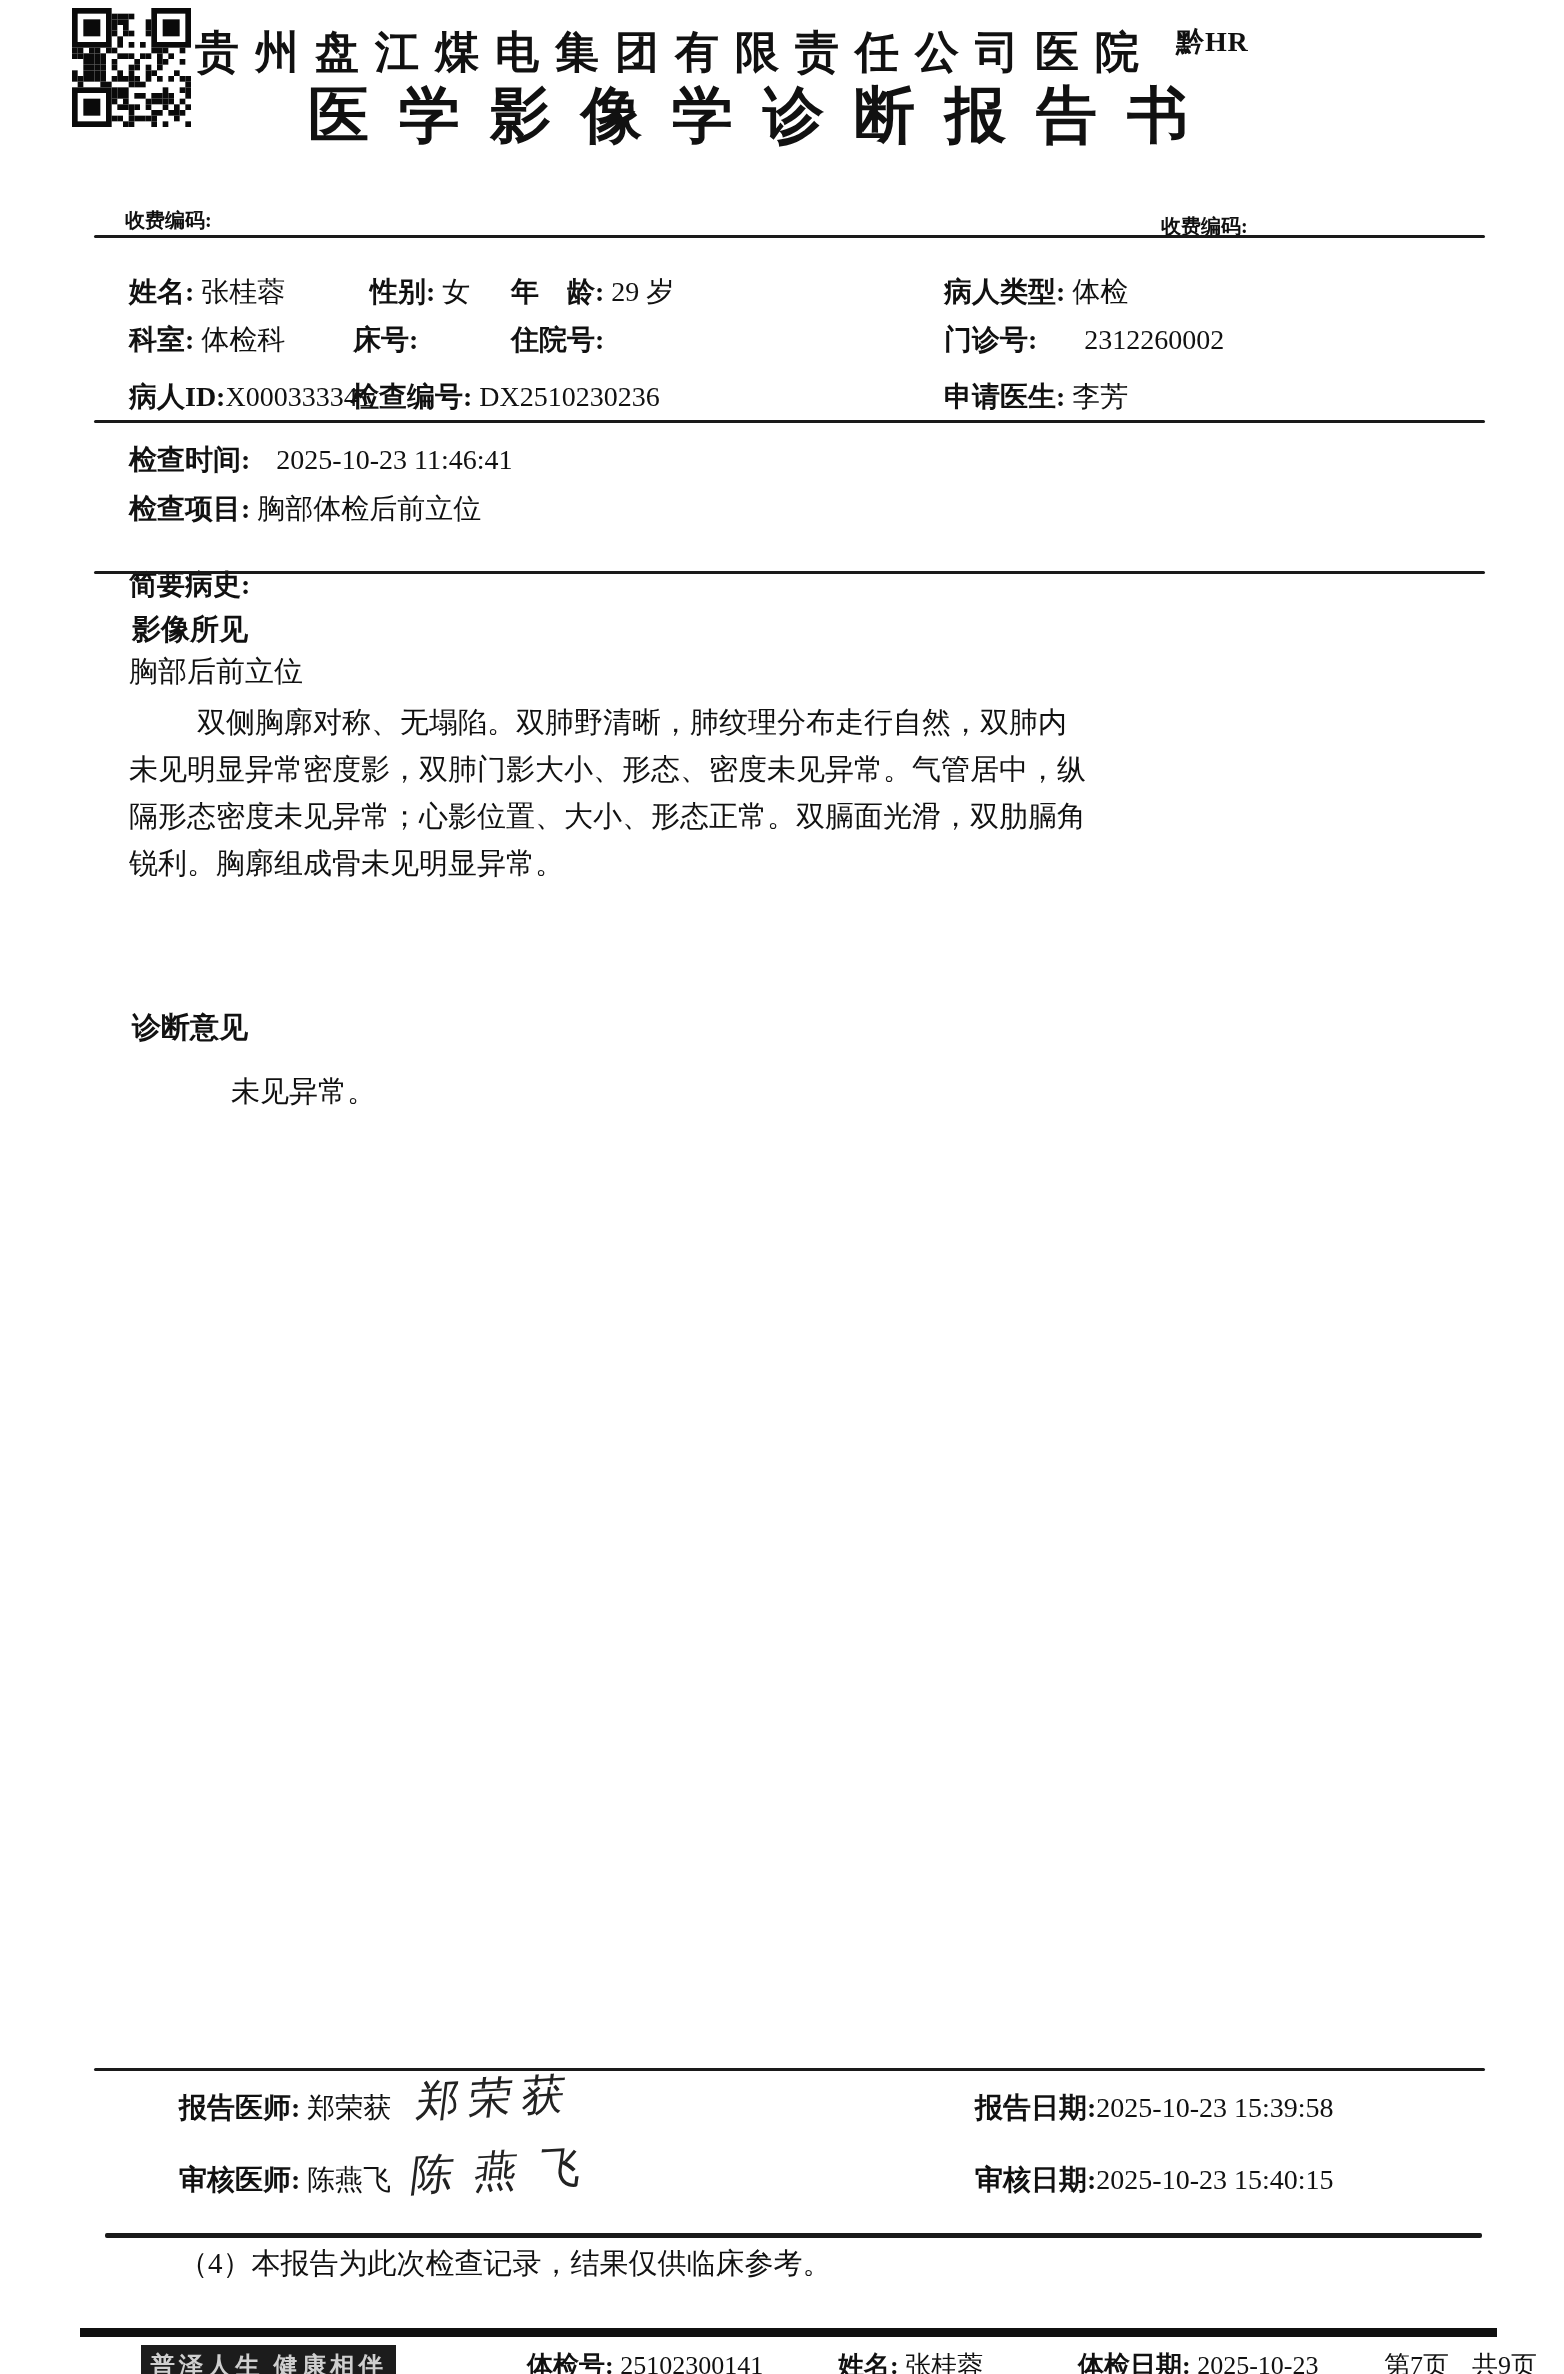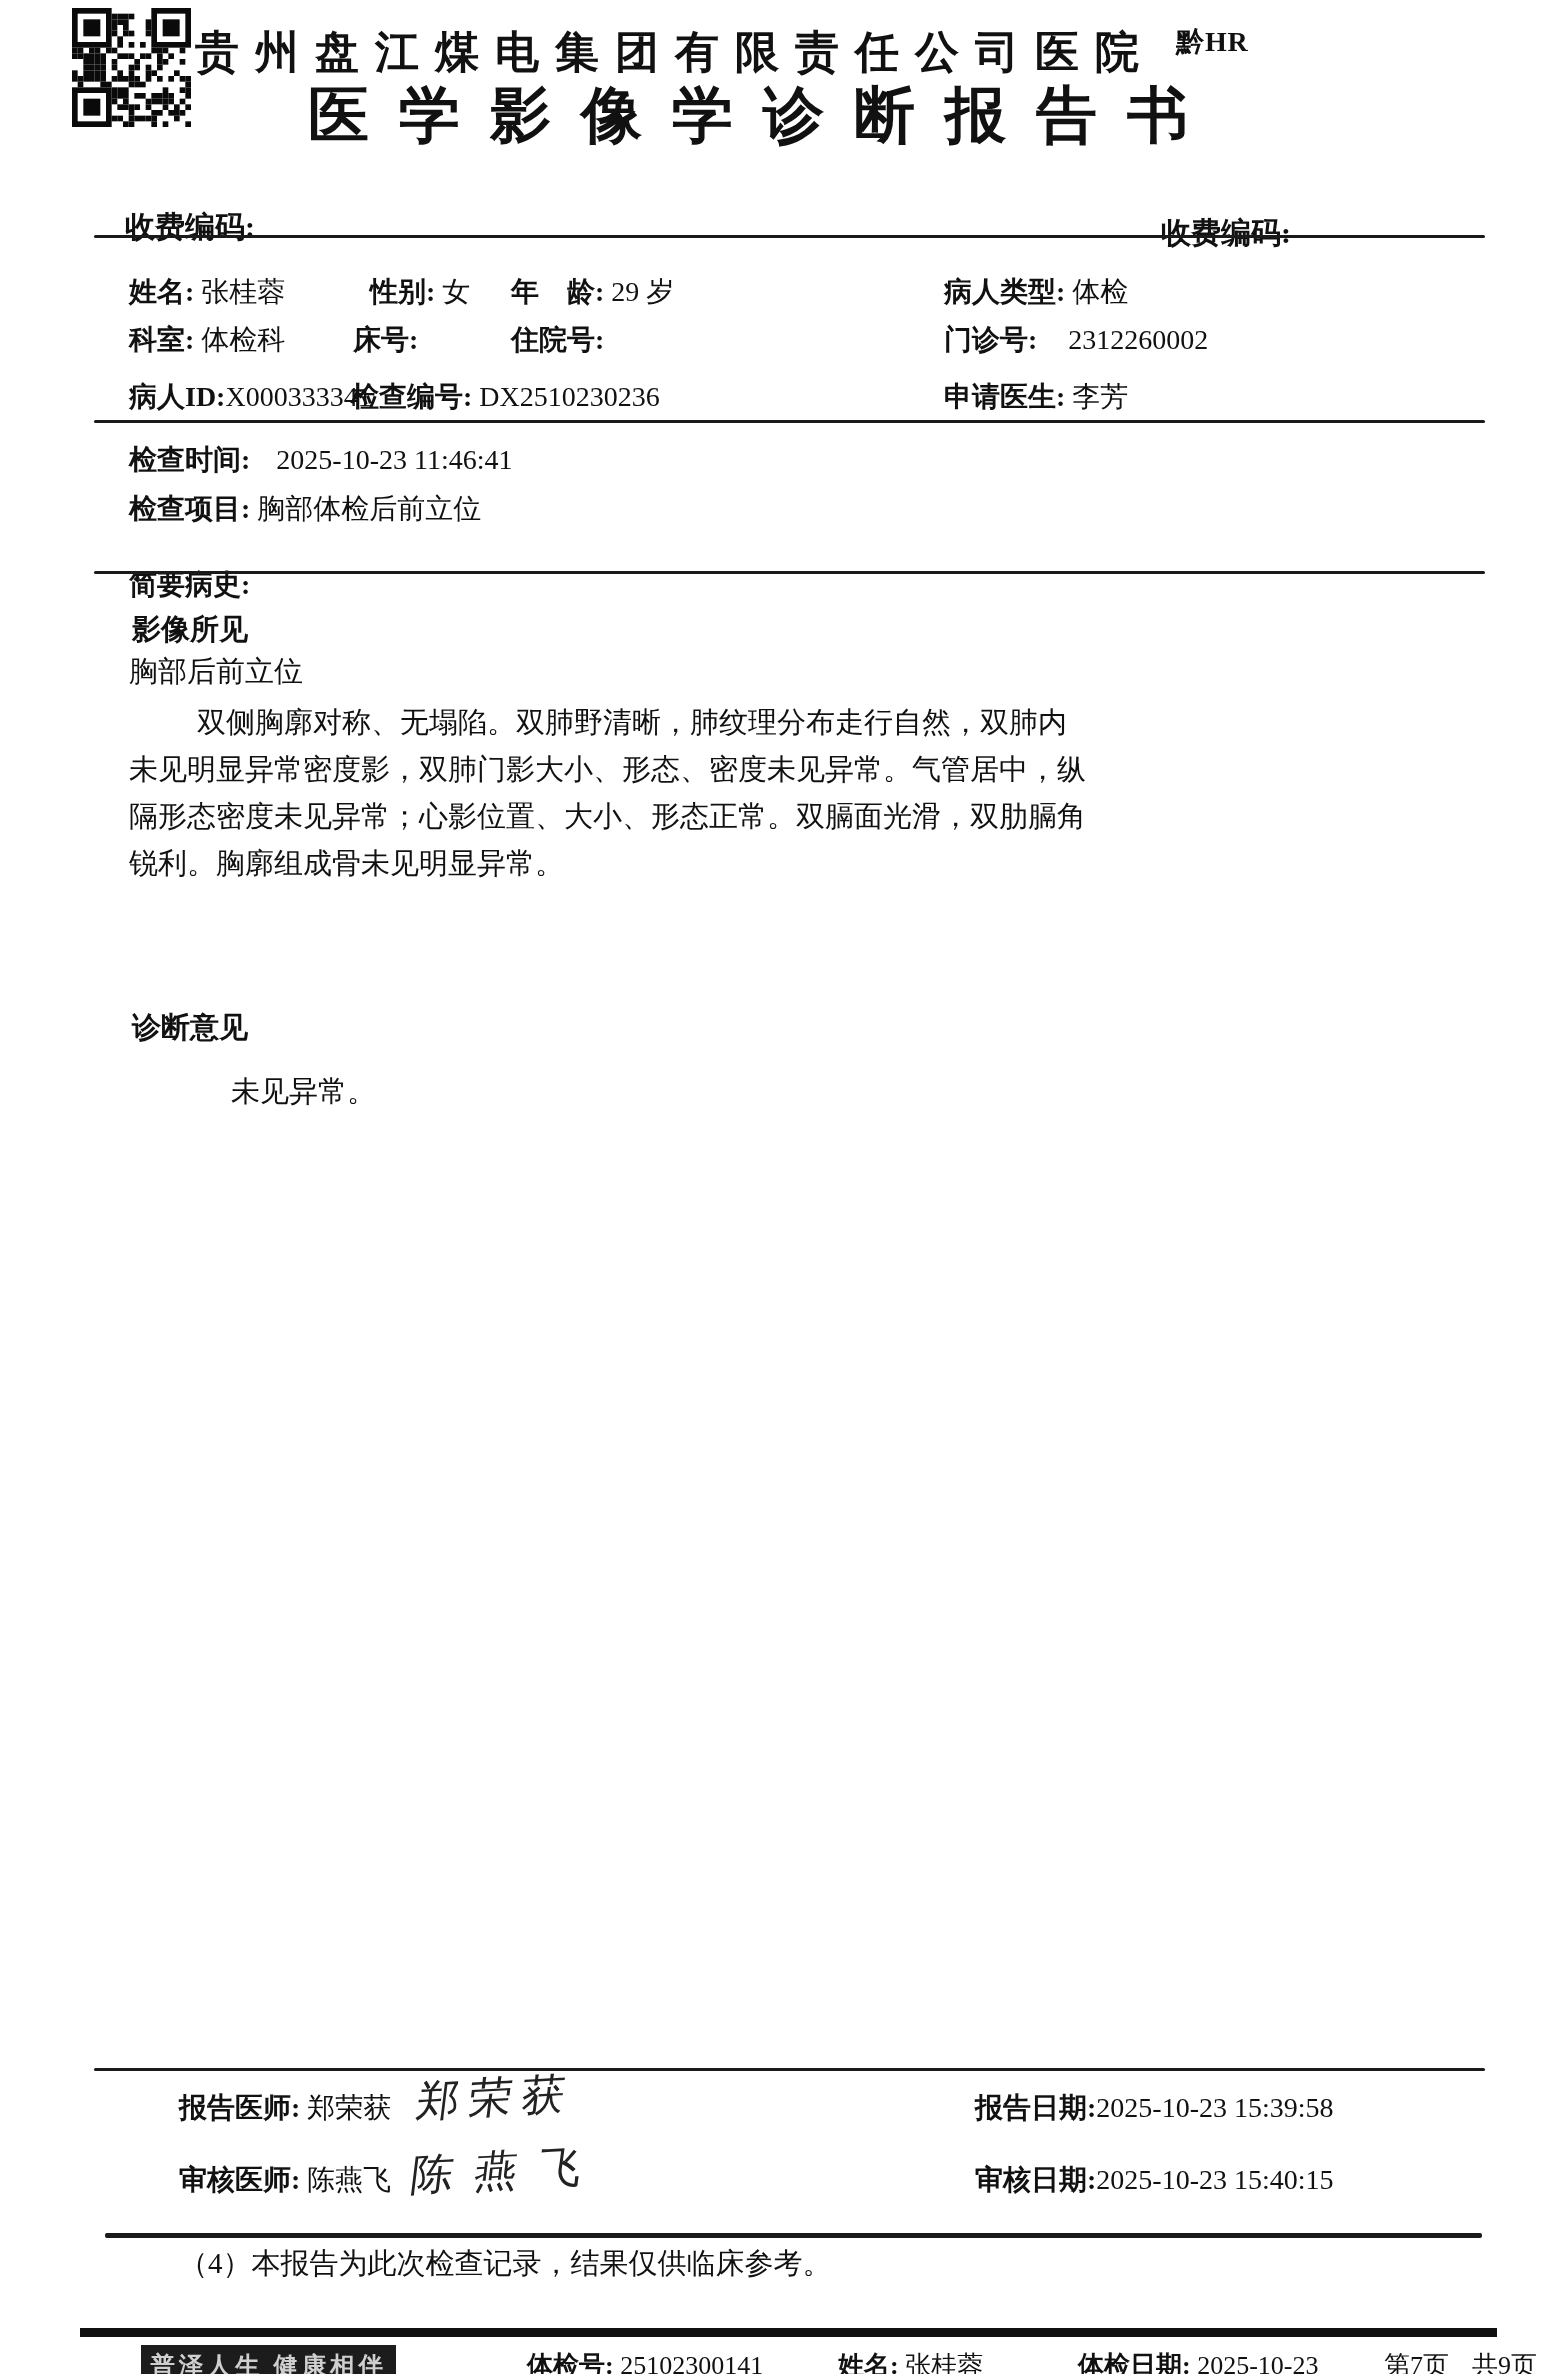--- a/index.html
+++ b/index.html
@@ -9,21 +9,21 @@
     background:#ffffff;
     overflow:hidden;
     font-family:"Liberation Serif","DejaVu Serif",serif;
     color:#111;
   }
   .abs{position:absolute;white-space:nowrap;}
   .b{font-weight:700;}
   .title1{font-size:44px;font-weight:700;letter-spacing:16px;}
   .title2{font-size:61px;font-weight:700;letter-spacing:30px;}
   .regmark{font-size:28px;font-weight:700;letter-spacing:0.9px;margin-left:8px;}
-  .fee{font-size:30px;font-weight:700;}
+  .fee{font-size:20px;font-weight:700;}
   .row-text{font-size:28px;}
   .row-text .val{font-weight:400;}
   .hline{position:absolute;background:#1a1a1a;border-radius:1.9px;}
   .para-line{font-size:29px;line-height:47px;white-space:nowrap;}
   .heading{font-size:29px;font-weight:700;}
   .body-text{font-size:29px;}
   .sig{
     font-size:43px;color:#222;
     transform:rotate(-3deg) skewX(-10deg);
     transform-origin:left center;
@@ -233,21 +233,21 @@
   <div class="abs row-text" style="left:353px;top:321px;">
     <span class="b">床号:</span>
     <span class="val"></span>
   </div>
   <div class="abs row-text" style="left:511px;top:321px;">
     <span class="b">住院号:</span>
     <span class="val"></span>
   </div>
   <div class="abs row-text" style="left:944px;top:321px;">
     <span class="b">门诊号:</span>
-    <span class="val" style="margin-left:24px;">2312260002</span>
+    <span class="val" style="margin-left:40px;">2312260002</span>
   </div>
 
   <div class="abs row-text" style="left:129px;top:378px;">
     <span class="b">病人ID:</span><span class="val">X000333341</span>
   </div>
   <div class="abs row-text" style="left:351px;top:378px;">
     <span class="b">检查编号:</span>
     <span class="val">DX2510230236</span>
   </div>
   <div class="abs row-text" style="left:944px;top:378px;">

